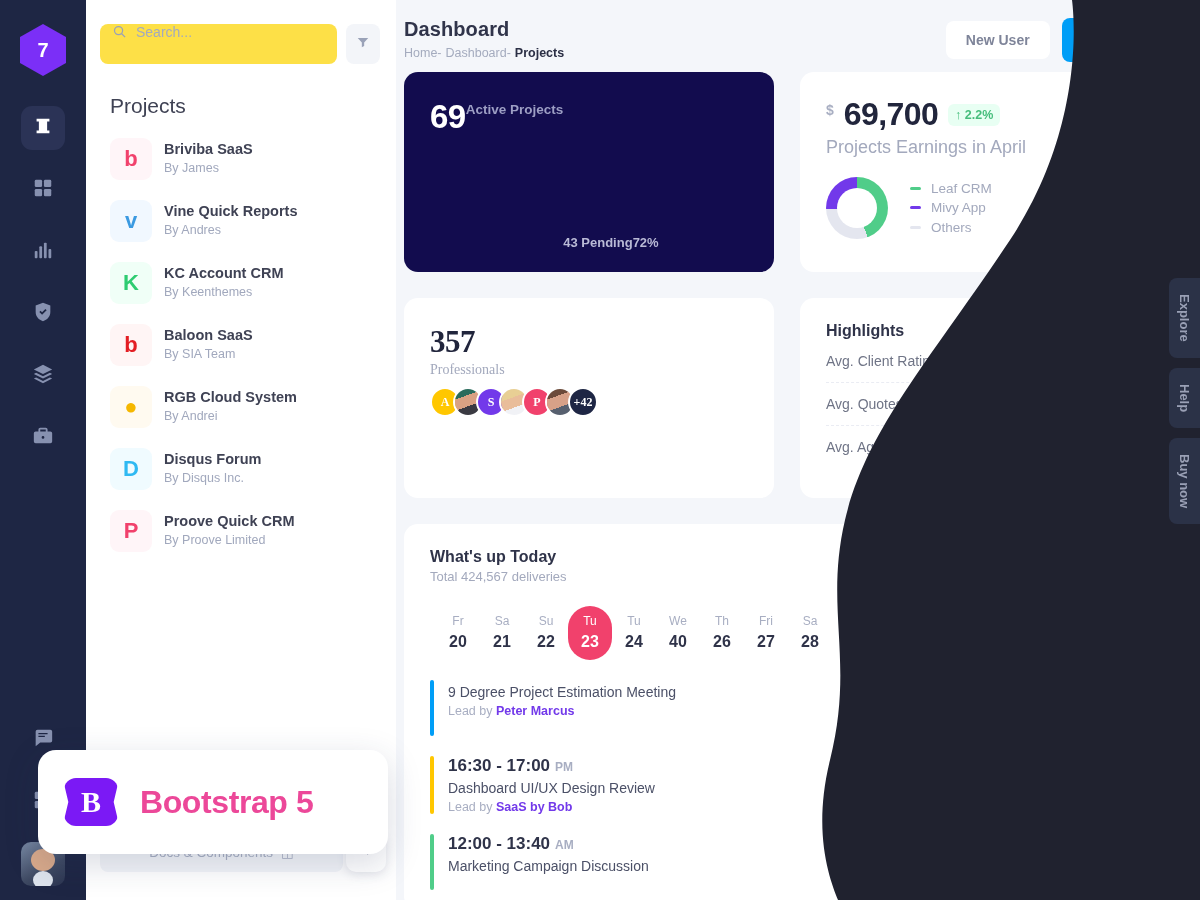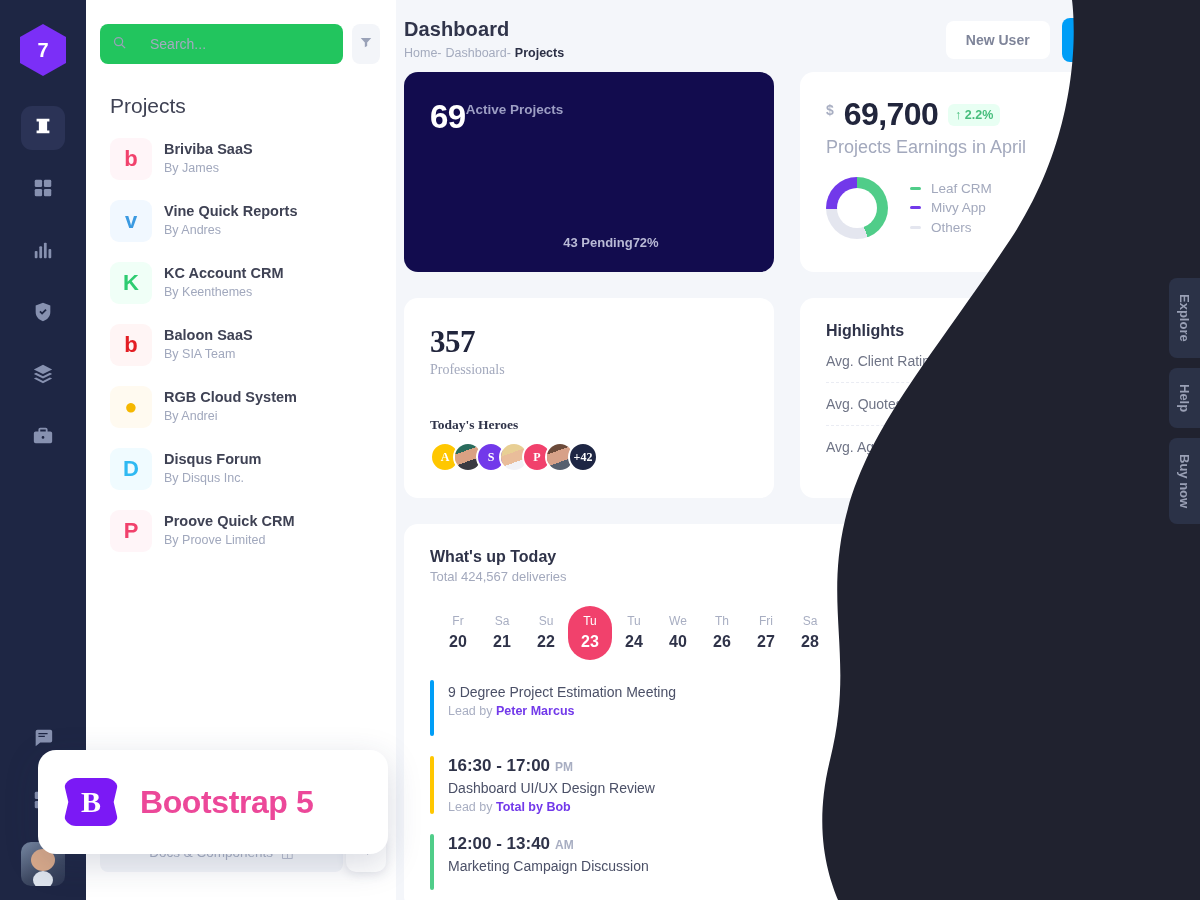--- a/index.html
+++ b/index.html
@@ -43,22 +43,22 @@
     box-shadow: 0 20px 0 -2px #dde3ec;
   }
 
   
   #sidebar {
     position:absolute; left:86px; top:0; width:310px; height:900px;
     background:#ffffff; z-index:4;
   }
   .search-row { display:flex; gap:9px; padding:24px 16px 0 14px; }
   .search-box {
-    flex:1; height:40px; background:#22c55e; border-radius:8px;
-    display:flex; align-items:center; padding:0 12px; gap:23px;
+    flex:1; height:40px; background:#fde047; border-radius:8px;
+    display:flex; align-items:flex-start; padding:0 12px; gap:9px;
   }
   .search-box svg { width:15px; height:15px; stroke:#99a1b7; fill:none; stroke-width:2; }
   .search-box input {
     border:none; background:transparent; outline:none; flex:1;
     font-family:"Liberation Sans", sans-serif; font-size:14px; color:#3f4254;
   }
   .search-box input::placeholder { color:#a3aabf; }
   .filter-btn {
     width:34px; height:40px; background:#f3f5f9; border-radius:8px;
     display:flex; align-items:center; justify-content:center;
@@ -462,21 +462,20 @@
             <span class="legend-lbl">Others</span>
             <span class="legend-val">$45,257</span>
           </div>
         </div>
       </div>
     </div>
 
     <div class="card card-pros">
       <div class="big">357</div>
       <div class="sub">Professionals</div>
-      <div class="heroes-lbl">Today's Heroes</div>
       <div class="heroes">
         <div class="hero" style="background:#ffc700">A</div>
         <div class="hero photo p1"></div>
         <div class="hero" style="background:#7239ea">S</div>
         <div class="hero photo p2"></div>
         <div class="hero" style="background:#f1416c">P</div>
         <div class="hero photo p3"></div>
         <div class="hero" style="background:#1e2644">+42</div>
       </div>
     </div>
@@ -571,21 +570,21 @@
         <div class="ev-lead"><span>Lead by</span> <b>Peter Marcus</b></div>
       </div>
       <button class="ev-btn">View</button>
     </div>
 
     <div class="ev">
       <div class="ev-bar" style="background:#ffc700"></div>
       <div>
         <div class="ev-time"><span>16:30 - 17:00</span><span class="ampm">PM</span></div>
         <div class="ev-name">Dashboard UI/UX Design Review</div>
-        <div class="ev-lead"><span>Lead by</span> <b>Total by Bob</b></div>
+        <div class="ev-lead"><span>Lead by</span> <b>SaaS by Bob</b></div>
       </div>
       <button class="ev-btn">View</button>
     </div>
 
     <div class="ev">
       <div class="ev-bar" style="background:#50cd89"></div>
       <div>
         <div class="ev-time"><span>12:00 - 13:40</span><span class="ampm">AM</span></div>
         <div class="ev-name">Marketing Campaign Discussion</div>
       </div>

